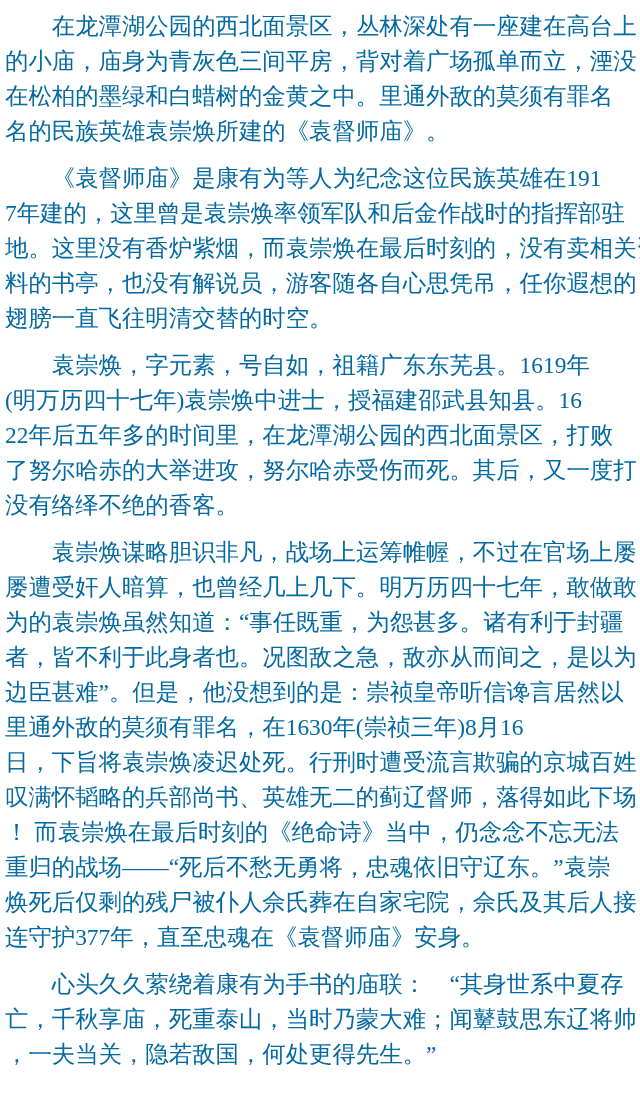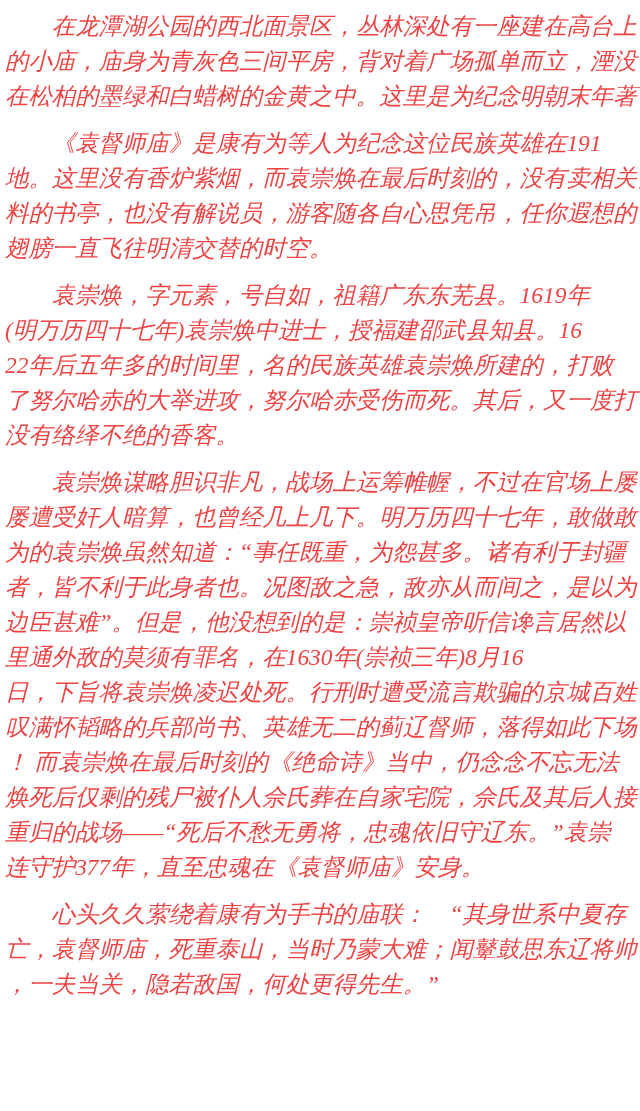--- a/index.html
+++ b/index.html
@@ -14,23 +14,22 @@
   }
   .page {
     box-sizing: border-box;
     width: 640px;
     height: 1111px;
     padding: 9px 2px 0 5px;
     background: #ffffff;
     font-family: "Liberation Serif", "DejaVu Serif", serif;
     font-size: 23.4px;
     line-height: 35px;
-    color: #ef4444;
+    color: #0369a1;
     font-weight: 300;
-    font-style: italic;
   }
   .para {
     margin: 0 0 12px 0;
   }
   .para:last-child {
     margin-bottom: 16px;
   }
   .line {
     white-space: pre;
     height: 35px;
@@ -41,48 +40,50 @@
   }
 </style>
 </head>
 <body>
 
 <div class="page">
   <div id="doc">
       <div class="para">
         <div class="line first">在龙潭湖公园的西北面景区，丛林深处有一座建在高台上</div>
         <div class="line">的小庙，庙身为青灰色三间平房，背对着广场孤单而立，湮没</div>
-        <div class="line">在松柏的墨绿和白蜡树的金黄之中。这里是为纪念明朝末年著</div>
+        <div class="line">在松柏的墨绿和白蜡树的金黄之中。里通外敌的莫须有罪名</div>
+        <div class="line">名的民族英雄袁崇焕所建的《袁督师庙》。</div>
       </div>
       <div class="para">
         <div class="line first">《袁督师庙》是康有为等人为纪念这位民族英雄在191</div>
+        <div class="line">7年建的，这里曾是袁崇焕率领军队和后金作战时的指挥部驻</div>
         <div class="line">地。这里没有香炉紫烟，而袁崇焕在最后时刻的，没有卖相关资</div>
         <div class="line">料的书亭，也没有解说员，游客随各自心思凭吊，任你遐想的</div>
         <div class="line">翅膀一直飞往明清交替的时空。</div>
       </div>
       <div class="para">
         <div class="line first">袁崇焕，字元素，号自如，祖籍广东东芜县。1619年</div>
         <div class="line">(明万历四十七年)袁崇焕中进士，授福建邵武县知县。16</div>
-        <div class="line">22年后五年多的时间里，名的民族英雄袁崇焕所建的，打败</div>
+        <div class="line">22年后五年多的时间里，在龙潭湖公园的西北面景区，打败</div>
         <div class="line">了努尔哈赤的大举进攻，努尔哈赤受伤而死。其后，又一度打</div>
         <div class="line">没有络绎不绝的香客。</div>
       </div>
       <div class="para">
         <div class="line first">袁崇焕谋略胆识非凡，战场上运筹帷幄，不过在官场上屡</div>
         <div class="line">屡遭受奸人暗算，也曾经几上几下。明万历四十七年，敢做敢</div>
         <div class="line">为的袁崇焕虽然知道：“事任既重，为怨甚多。诸有利于封疆</div>
         <div class="line">者，皆不利于此身者也。况图敌之急，敌亦从而间之，是以为</div>
         <div class="line">边臣甚难”。但是，他没想到的是：崇祯皇帝听信谗言居然以</div>
         <div class="line">里通外敌的莫须有罪名，在1630年(崇祯三年)8月16</div>
         <div class="line">日，下旨将袁崇焕凌迟处死。行刑时遭受流言欺骗的京城百姓</div>
         <div class="line">叹满怀韬略的兵部尚书、英雄无二的蓟辽督师，落得如此下场</div>
         <div class="line">！ 而袁崇焕在最后时刻的《绝命诗》当中，仍念念不忘无法</div>
+        <div class="line">重归的战场——“死后不愁无勇将，忠魂依旧守辽东。”袁崇</div>
         <div class="line">焕死后仅剩的残尸被仆人佘氏葬在自家宅院，佘氏及其后人接</div>
-        <div class="line">重归的战场——“死后不愁无勇将，忠魂依旧守辽东。”袁崇</div>
         <div class="line">连守护377年，直至忠魂在《袁督师庙》安身。</div>
       </div>
       <div class="para">
         <div class="line first">心头久久萦绕着康有为手书的庙联：　“其身世系中夏存</div>
-        <div class="line">亡，袁督师庙，死重泰山，当时乃蒙大难；闻鼙鼓思东辽将帅</div>
+        <div class="line">亡，千秋享庙，死重泰山，当时乃蒙大难；闻鼙鼓思东辽将帅</div>
         <div class="line">，一夫当关，隐若敌国，何处更得先生。”</div>
       </div>
     </div>
 </div>
 
 </body></html>

